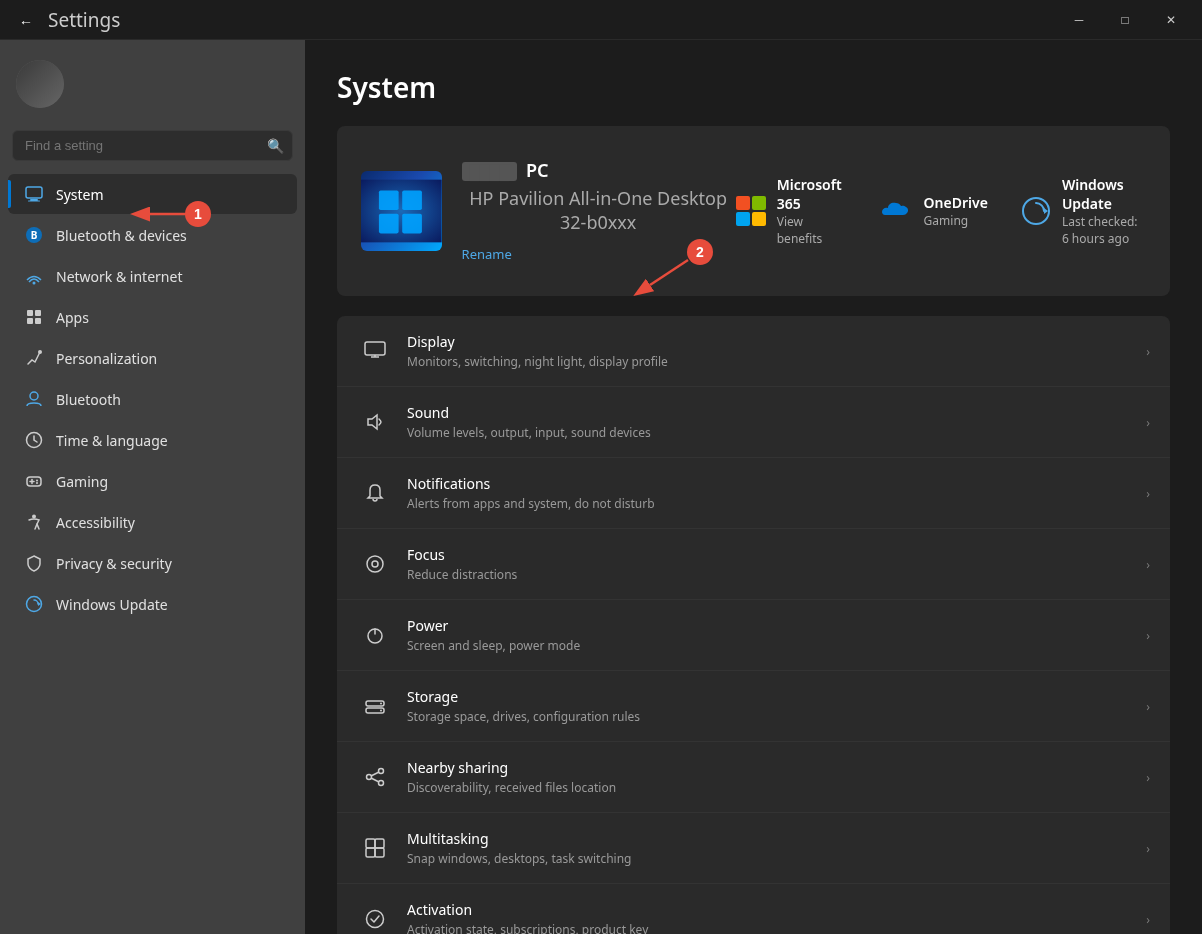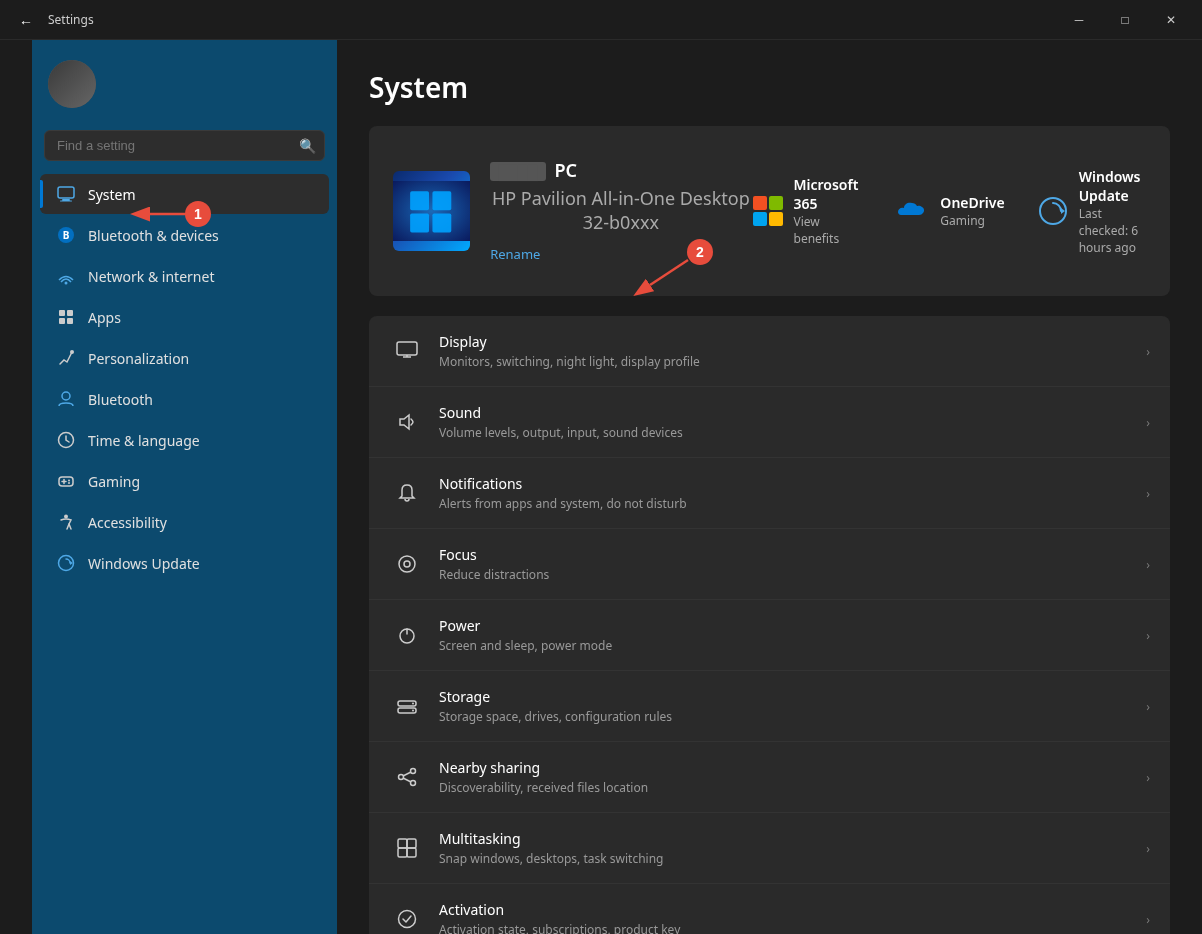--- a/index.html
+++ b/index.html
@@ -31,21 +31,21 @@
       width: 28px; height: 28px;
       border-radius: 50%;
       background: transparent;
       border: none;
       color: #fff;
       cursor: pointer;
       display: flex; align-items: center; justify-content: center;
       font-size: 14px;
     }
     .titlebar-title {
-      font-size: 12px;
+      font-size: 19px;
       color: #ccc;
     }
     .titlebar-controls {
       display: flex;
       gap: 0;
     }
     .titlebar-btn {
       width: 46px; height: 32px;
       background: transparent;
       border: none;
@@ -58,26 +58,25 @@
     
     .app-container {
       display: flex;
       height: calc(934px - 40px);
     }
 
     
     .sidebar {
       width: 305px;
       min-width: 305px;
-      background: #0c4a6e;
+      background: #404040;
       display: flex;
       flex-direction: column;
       padding: 8px 0;
       overflow-y: auto;
-      margin-left: 32px;
     }
     .sidebar-profile {
       padding: 12px 16px 16px;
       display: flex;
       align-items: center;
       gap: 10px;
     }
     .sidebar-avatar {
       width: 48px; height: 48px;
       border-radius: 50%;
@@ -396,20 +395,28 @@
         <span class="nav-icon">
           <svg width="18" height="18" viewBox="0 0 18 18" fill="none">
             <circle cx="9" cy="3.5" r="2" fill="#ccc"></circle>
             <path d="M4 7 Q9 5 14 7 L12 11 L14 16" stroke="#ccc" stroke-width="1.5" fill="none" stroke-linecap="round"></path>
             <path d="M12 11 L10 16" stroke="#ccc" stroke-width="1.5" fill="none" stroke-linecap="round"></path>
           </svg>
         </span>
         <span class="nav-label">Accessibility</span>
       </div>
 
+      <div class="nav-item">
+        <span class="nav-icon">
+          <svg width="18" height="18" viewBox="0 0 18 18" fill="none">
+            <path d="M9 2 L15 5 L15 10 C15 13 12 16 9 17 C6 16 3 13 3 10 L3 5 Z" stroke="#ccc" stroke-width="1.5" fill="none"></path>
+          </svg>
+        </span>
+        <span class="nav-label">Privacy &amp; security</span>
+      </div>
 
       <div class="nav-item">
         <span class="nav-icon">
           <svg width="18" height="18" viewBox="0 0 18 18" fill="none">
             <circle cx="9" cy="9" r="7.5" stroke="#4ea8e6" stroke-width="1.5" fill="none"></circle>
             <path d="M9 5 A4 4 0 0 1 13 9" stroke="#4ea8e6" stroke-width="1.5" fill="none" stroke-linecap="round"></path>
             <polygon points="13,7 13,11 16,9" fill="#4ea8e6"></polygon>
           </svg>
         </span>
         <span class="nav-label">Windows Update</span>

